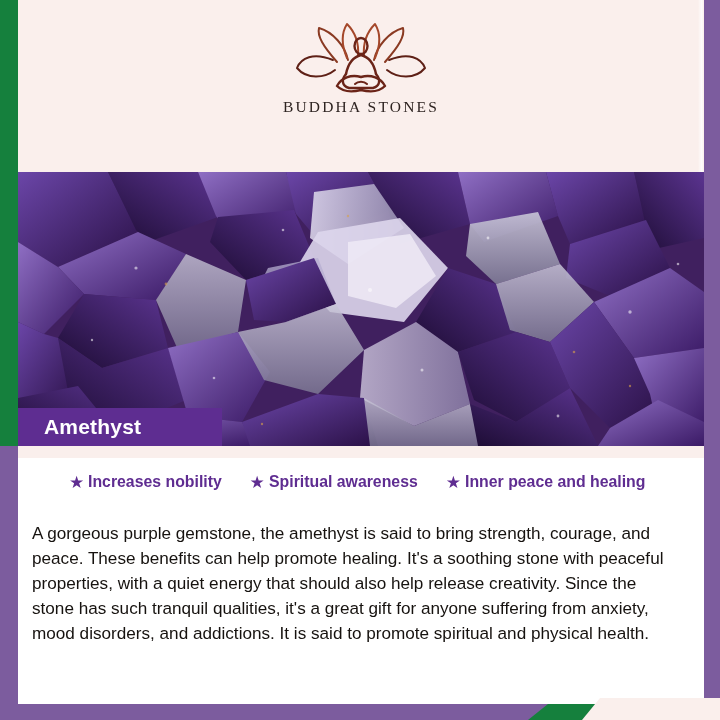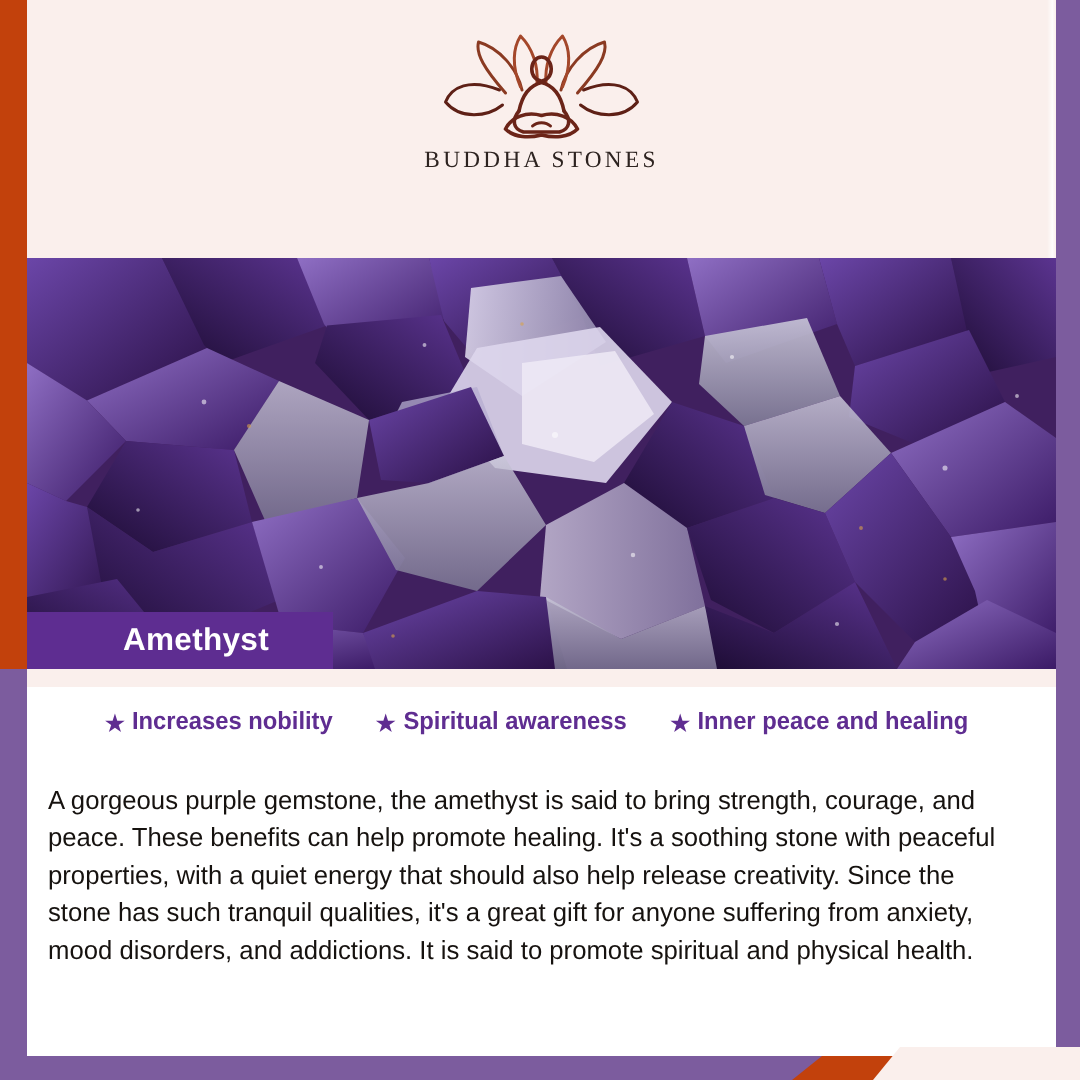--- a/index.html
+++ b/index.html
@@ -12,21 +12,21 @@
     font-family: "Liberation Sans", sans-serif;
     -webkit-font-smoothing: antialiased;
   }
 
   
   .poster {
     position: relative;
     width: 720px;
     height: 720px;
     overflow: hidden;
-    background: #c2410c;           
+    background: #15803d;           
   }
 
   
   .frame-top-bar {
     position: absolute;
     top: 0;
     left: 188px;
     width: 532px;
     height: 16px;
     background: #7c5c9e;
@@ -154,21 +154,21 @@
     background: #5e2d91;
     display: flex;
     align-items: center;
     z-index: 5;
   }
   .stone-banner-label {
     font-family: "Liberation Sans Narrow", "Liberation Sans", sans-serif;
     font-weight: 700;
     font-size: 21px;
     color: #ffffff;
-    padding-left: 64px;
+    padding-left: 26px;
     letter-spacing: .2px;
   }
 
   
   .body-zone {
     position: absolute;
     left: 0;
     top: 446px;
     width: 686px;
     height: 258px;

